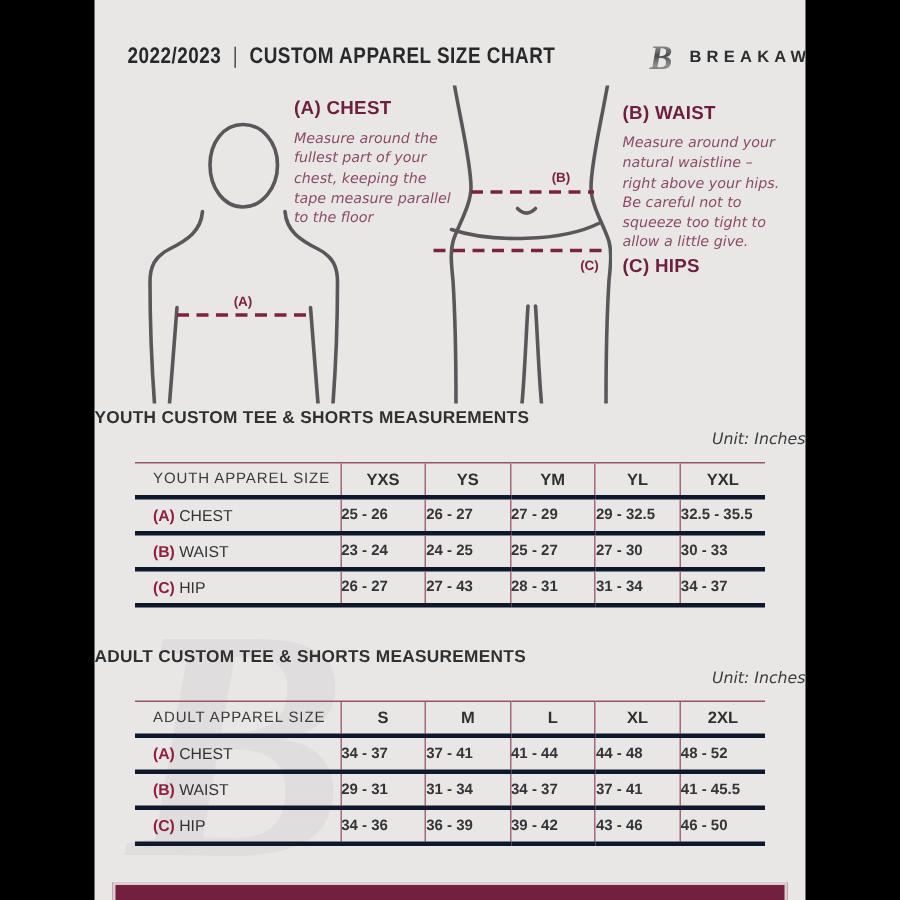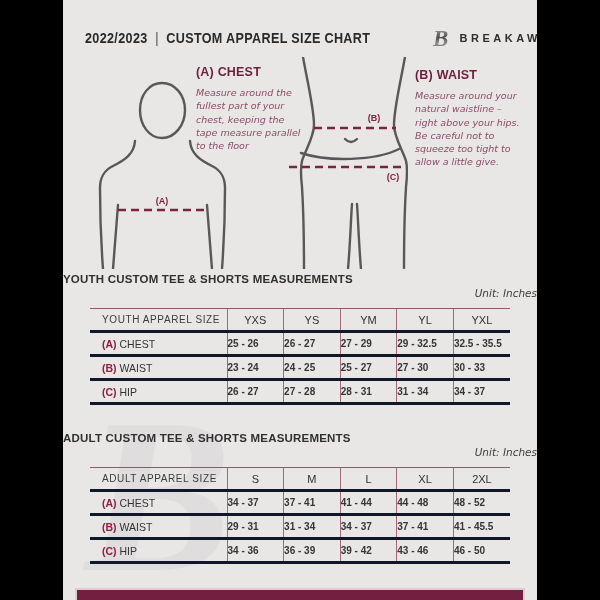--- a/index.html
+++ b/index.html
@@ -69,21 +69,21 @@
   .size-table th, .size-table td {
     border-top:1px solid #95566a; border-bottom:3px solid #0f172a;
     height:21px; padding:0;
   }
   .size-table th + th, .size-table td + td { border-left:1px solid #a4687c; }
   th.lbl-head {
     text-align:left; padding-left:12px; font-weight:400; font-size:10px;
     letter-spacing:0.6px; color:#3a3c3e; font-family:"Liberation Sans",sans-serif;
   }
   th.size-head {
-    font-size:11px; font-weight:400; color:#2e3032; text-align:center;
+    font-size:11px; font-weight:700; color:#2e3032; text-align:center;
     font-family:"Liberation Sans",sans-serif;
   }
   td.rowlbl {
     text-align:left; padding-left:12px; font-size:10.5px; color:#313335;
     font-family:"Liberation Sans",sans-serif;
   }
   td.rowlbl .pfx { color:#8d1f3f; font-weight:700; }
   td.val {
     text-align:left; font-size:10px; color:#333538;
     font-family:"Liberation Sans",sans-serif;
@@ -167,20 +167,21 @@
     <div class="guide-block" id="guide-waist">
       <div class="guide-heading">(B) WAIST</div>
       <div class="guide-body">Measure around your
 natural waistline –
 right above your hips.
 Be careful not to
 squeeze too tight to
 allow a little give.</div>
     </div>
     <div class="guide-block" id="guide-hips">
+      <div class="guide-heading">(C) HIPS</div>
     </div>
   </div>
 
   <div class="youth-block">
     <div class="tbl-title">YOUTH CUSTOM TEE &amp; SHORTS MEASUREMENTS</div>
     <div class="tbl-unit">Unit: Inches</div>
     <table class="size-table">
       <colgroup>
           <col class="c-label">
           <col>
@@ -212,21 +213,21 @@
           <td class="rowlbl"><span class="pfx">(B)</span> <span>WAIST</span></td>
           <td class="val">23 - 24</td>
           <td class="val">24 - 25</td>
           <td class="val">25 - 27</td>
           <td class="val">27 - 30</td>
           <td class="val">30 - 33</td>
         </tr>
         <tr>
           <td class="rowlbl"><span class="pfx">(C)</span> <span>HIP</span></td>
           <td class="val">26 - 27</td>
-          <td class="val">27 - 28</td>
+          <td class="val">27 - 43</td>
           <td class="val">28 - 31</td>
           <td class="val">31 - 34</td>
           <td class="val">34 - 37</td>
         </tr>
       </tbody>
     </table>
   </div>
 
   <div class="adult-block">
     <div class="tbl-title">ADULT CUSTOM TEE &amp; SHORTS MEASUREMENTS</div>

